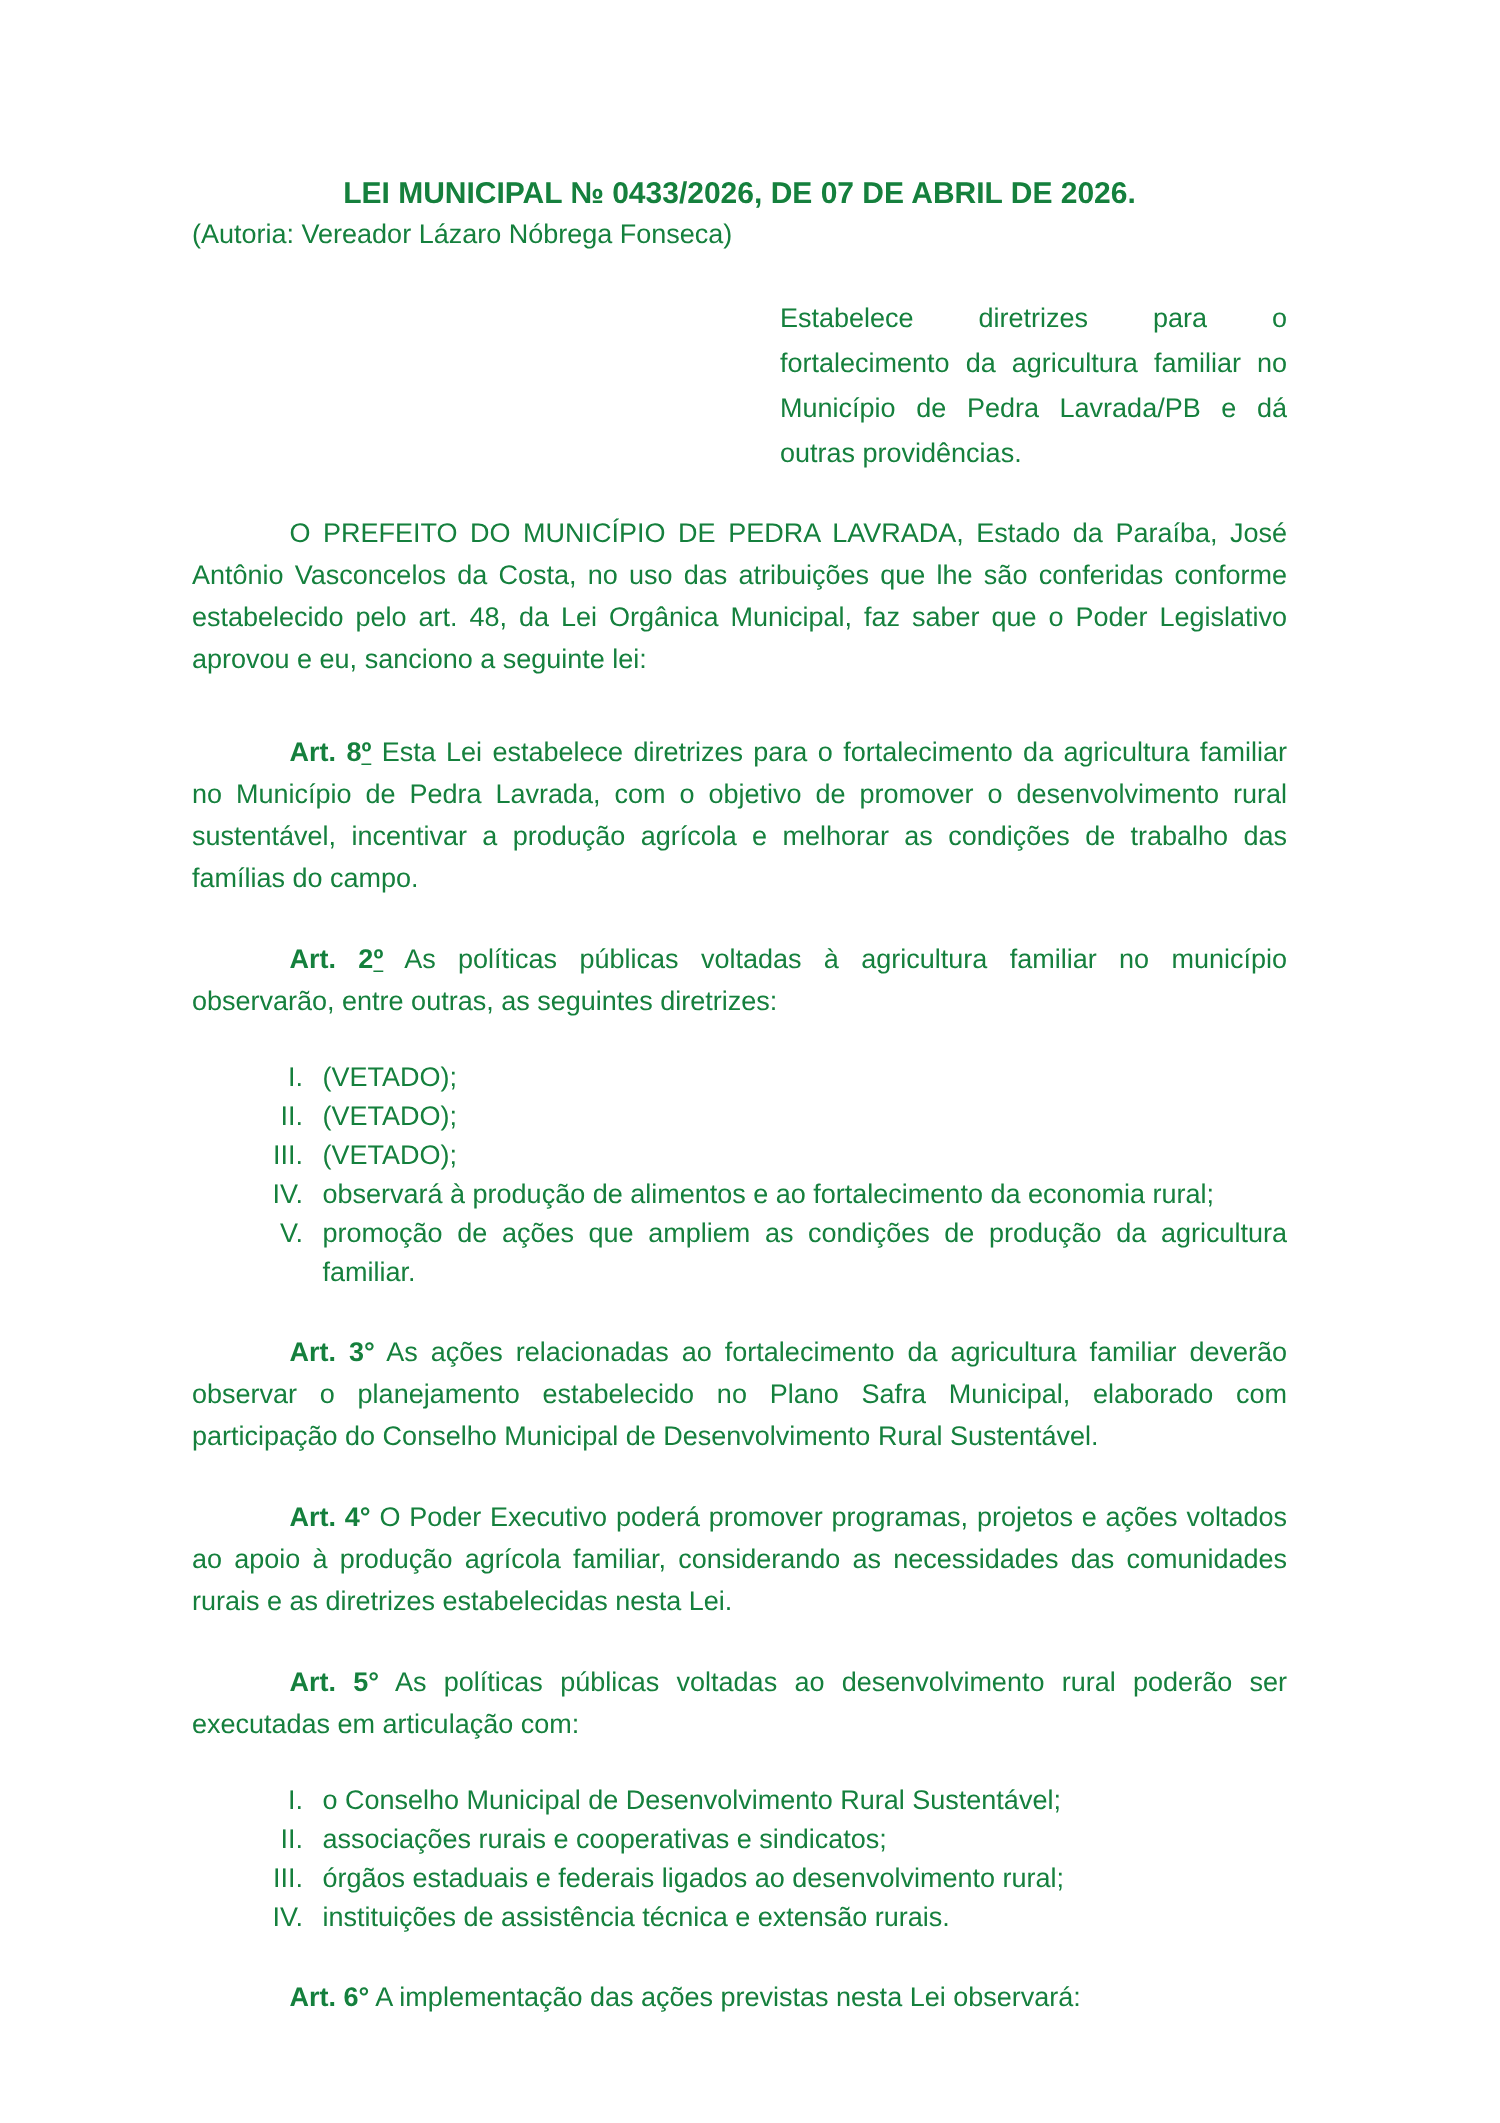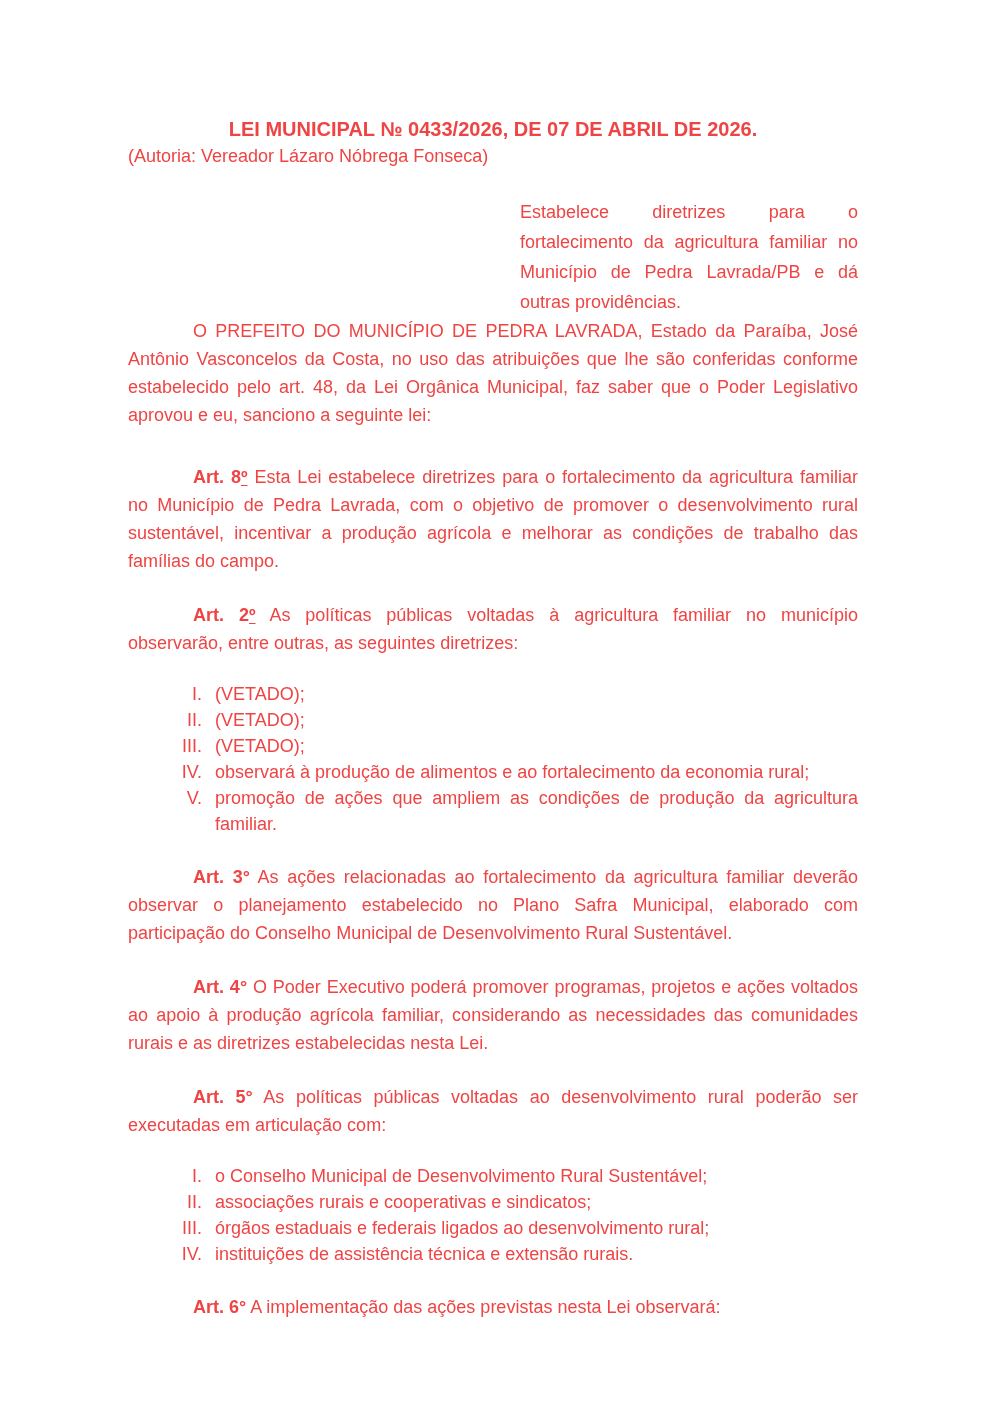--- a/index.html
+++ b/index.html
@@ -2,21 +2,21 @@
 <html lang="pt-BR"><head>
 <meta charset="utf-8">
 <style>
   html, body { margin: 0; padding: 0; background: #ffffff; }
   .page {
     position: relative;
     width: 1000px;
     height: 1415px;
     box-sizing: border-box;
     background: #ffffff;
-    color: #ef4444;
+    color: #15803d;
     font-family: "Liberation Sans", "DejaVu Sans", sans-serif;
     font-size: 18px;
     line-height: 28px;
     padding: 116px 142px 40px 128px;
     overflow: hidden;
   }
   .doc-title {
     margin: 0;
     font-size: 20px;
     font-weight: 700;
@@ -33,21 +33,21 @@
     margin: 27px 0 0 auto;
     text-align: justify;
     line-height: 30px;
   }
   p.body {
     margin: 26px 0 0 0;
     text-align: justify;
     text-indent: 65px;
     line-height: 28px;
   }
-  p.preamble { margin-top: 0; }
+  p.preamble { margin-top: 24px; }
   p.art-1 { margin-top: 34px; }
   .art-label { font-weight: 700; }
   .ord-underline { text-decoration: underline; text-underline-offset: 2px; }
   .list { margin-top: 24px; line-height: 26px; }
   .list-item { display: flex; }
   .numeral { flex: 0 0 74px; text-align: right; padding-right: 13px; }
   .item-text { flex: 1; text-align: justify; }
 </style>
 </head>
 <body>

